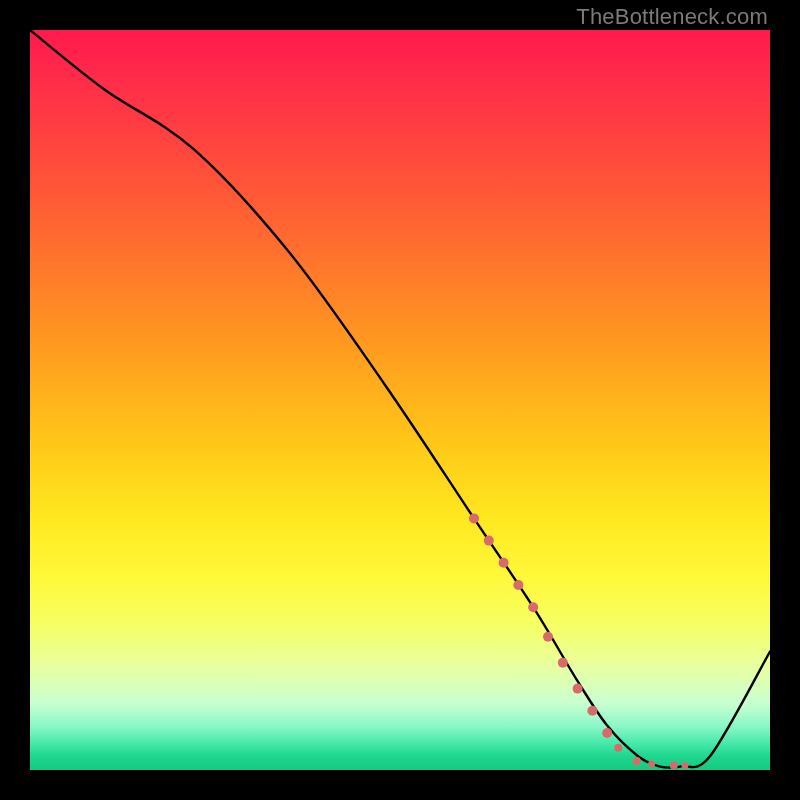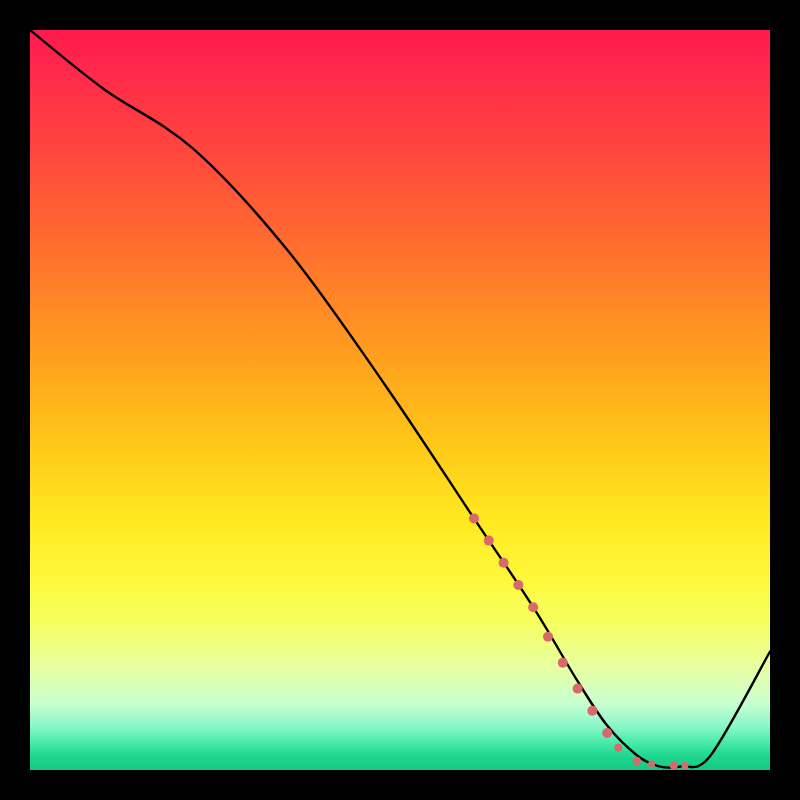--- a/index.html
+++ b/index.html
@@ -60,20 +60,21 @@
     color: #7a7a7a;
     font-size: 22px;
     letter-spacing: 0.2px;
     user-select: none;
   }
 </style>
 </head>
 <body>
 
 <div class="frame">
+  <div class="watermark">TheBottleneck.com</div>
   <div class="plot">
     <div class="gradient"></div>
     <svg class="svg-layer" viewBox="0 0 740 740" preserveAspectRatio="none">
       <path id="curve-path" fill="none" stroke="#000" stroke-width="2.4" stroke-linejoin="round" stroke-linecap="round" d="M 0 0 C 12.333333333333334 9.866666666666655, 46.86666666666666 39.4666666666666, 74 59.19999999999993 C 101.13333333333334 78.93333333333327, 131.96666666666667 91.26666666666664, 162.8 118.39999999999998 C 193.63333333333335 145.53333333333333, 226.93333333333334 182.53333333333333, 259 222 C 291.06666666666666 261.4666666666667, 324.3666666666667 310.8, 355.2 355.2 C 386.0333333333333 399.59999999999997, 419.3333333333333 451.4, 444 488.4 C 468.6666666666667 525.4, 485.9333333333334 550.0666666666667, 503.20000000000005 577.2 C 520.4666666666667 604.3333333333334, 535.2666666666667 631.4666666666667, 547.6 651.2 C 559.9333333333334 670.9333333333334, 567.3333333333334 683.2666666666667, 577.2 695.6 C 587.0666666666667 707.9333333333334, 598.1666666666666 718.4166666666667, 606.8 725.2 C 615.4333333333333 731.9833333333333, 621.6 734.4499999999999, 629 736.3 C 636.4 738.15, 642.5666666666667 738.15, 651.2 736.3 C 659.8333333333334 734.4499999999999, 666.0000000000001 744.3166666666667, 680.8000000000001 725.2 C 695.6 706.0833333333334, 730.1333333333333 638.8666666666667, 740 621.6"></path>
       <g id="markers">
           <circle cx="444" cy="488.4" r="5" fill="#d96a6a"></circle>
           <circle cx="458.8" cy="510.6" r="5" fill="#d96a6a"></circle>
           <circle cx="473.6" cy="532.8" r="5" fill="#d96a6a"></circle>
           <circle cx="488.40000000000003" cy="555" r="5" fill="#d96a6a"></circle>
           <circle cx="503.20000000000005" cy="577.2" r="5" fill="#d96a6a"></circle>

